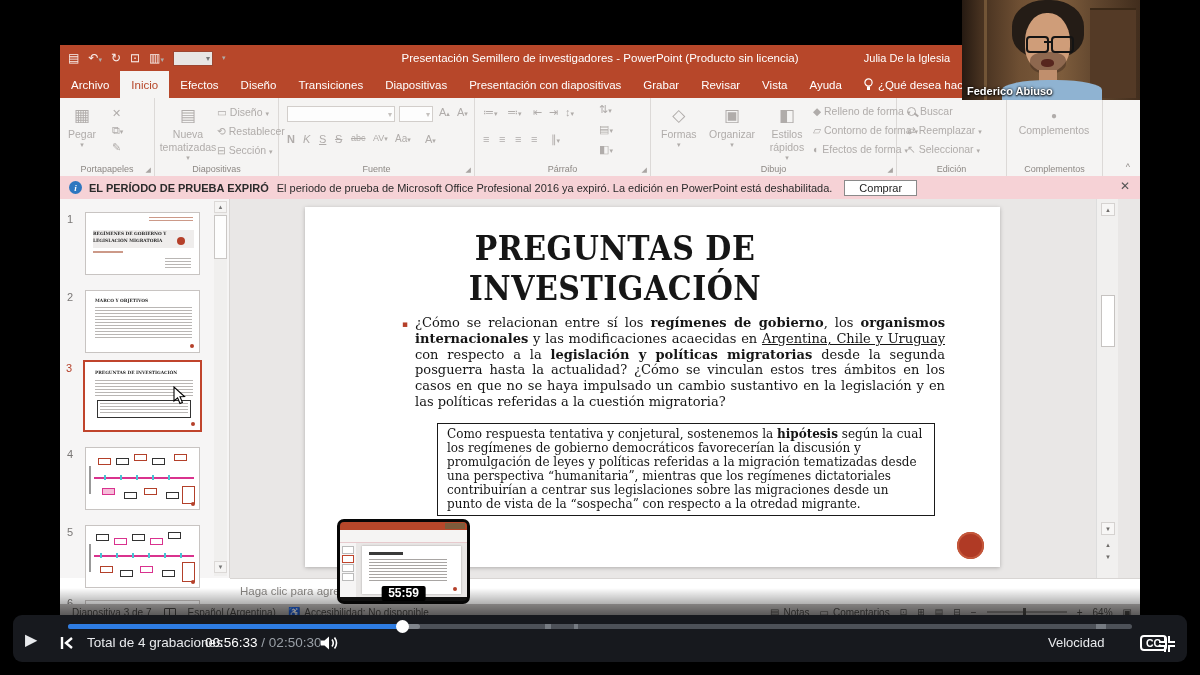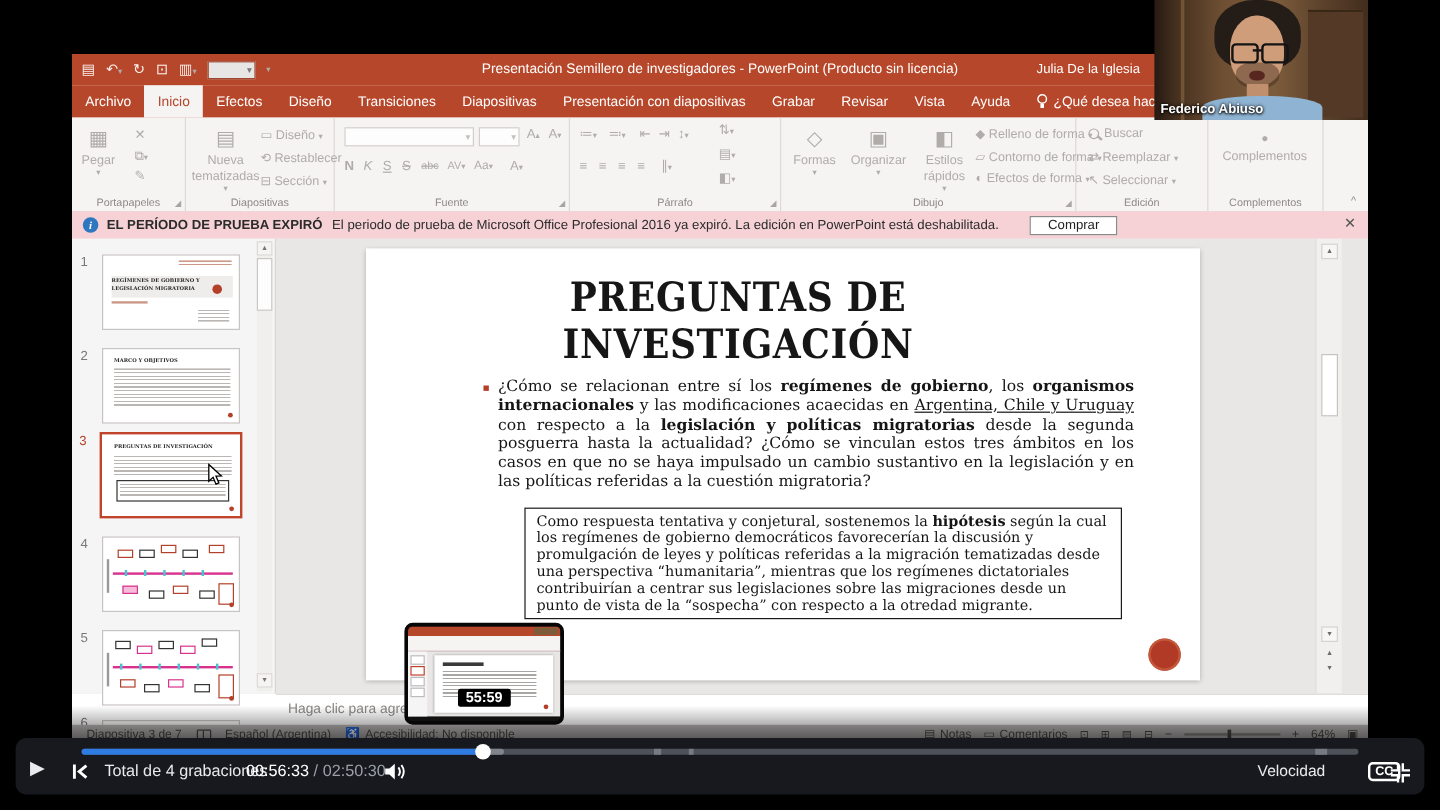--- a/index.html
+++ b/index.html
@@ -28,21 +28,21 @@
   .rbtn-big .glyph{font-size:17px;margin-bottom:2px;}
   .rtxt{font-size:10.5px;color:#b0acaa;white-space:nowrap;}
   .fcombo{height:16px;background:#fdfdfd;border:1px solid #d2cecb;display:flex;justify-content:flex-end;align-items:center;font-size:8px;color:#c5c1be;padding-right:2px;box-sizing:border-box;}
   .caret{font-size:7px;color:#b0acaa;}
   .mag{display:inline-block;width:7px;height:7px;border:1.5px solid #b0acaa;border-radius:50%;position:relative;margin-right:4px;}
   .mag::after{content:"";position:absolute;width:5px;height:1.5px;background:#b0acaa;right:-4px;bottom:-1px;transform:rotate(40deg);}
 
   .notice{position:absolute;left:0;top:131px;width:1080px;height:23px;background:#f6d2d6;display:flex;align-items:center;font-size:11px;color:#2b2b2b;}
   .info-ic{width:13px;height:13px;border-radius:50%;background:#2e77c0;color:#fff;font-size:9px;font-weight:bold;display:flex;align-items:center;justify-content:center;margin:0 7px 0 9px;font-family:"Liberation Serif",serif;font-style:italic;}
   .notice b{margin-right:8px;}
-  .buy-btn{margin-left:26px;background:#fff;border:1px solid #8a8a8a;font-size:11px;padding:1px 14px;color:#222;}
+  .buy-btn{margin-left:12px;background:#fff;border:1px solid #8a8a8a;font-size:11px;padding:1px 14px;color:#222;}
   .notice-close{position:absolute;right:10px;top:3px;font-size:12px;color:#555;}
 
   
   .mainarea{position:absolute;left:0;top:154px;width:1080px;height:379px;background:#e9e7e6;}
   .thumb-panel{position:absolute;left:0;top:0;width:170px;height:379px;background:#f6f5f5;border-right:1px solid #d8d5d3;box-sizing:border-box;}
   .tnum{position:absolute;font-size:11px;color:#7a7776;}
   .tnum.sel{color:#b5402a;}
   .thumb{position:absolute;left:25px;width:115px;height:63px;background:#fff;border:1px solid #c8c4c2;box-sizing:border-box;overflow:hidden;}
   .thumb.sel{left:23px;width:119px;height:72px;border:2.5px solid #c0442c;}
   .tlines{background:repeating-linear-gradient(#b9b6b4 0 1px,transparent 1px 3px);}
@@ -88,21 +88,21 @@
   .pv-cam{position:absolute;right:2px;top:1px;width:20px;height:6px;background:#7d5c3c;}
   .pv-ribbon{height:12px;background:#f5f4f3;border-bottom:1px solid #e7cacd;}
   .pv-body{position:relative;height:54px;background:#e9e7e6;display:flex;}
   .pv-strip{width:16px;background:#f6f5f5;padding-top:2px;}
   .pv-strip div{width:10px;height:6px;border:1px solid #bbb;background:#fff;margin:1px auto;}
   .pv-strip div.r{border-color:#c0442c;}
   .pv-slide{position:relative;flex:1;background:#fff;margin:3px 6px;box-shadow:0 0 2px rgba(0,0,0,.3);}
   .pv-title{position:absolute;left:7px;top:6px;width:34px;height:3px;background:#3a3a3a;}
   .pv-lines{position:absolute;left:7px;top:13px;width:78px;height:24px;background:repeating-linear-gradient(#a8a5a3 0 1px,transparent 1px 3px);}
   .pv-dot{position:absolute;right:4px;bottom:3px;width:4px;height:4px;border-radius:50%;background:#b5402a;}
-  .pv-badge{position:absolute;left:50%;bottom:12px;transform:translateX(-50%);background:#000;color:#fff;font-size:12px;font-weight:bold;padding:0 7px 1px;border-radius:2px;}
+  .pv-badge{position:absolute;left:50%;bottom:0;transform:translateX(-50%);background:#000;color:#fff;font-size:12px;font-weight:bold;padding:0 7px 1px;border-radius:2px;}
 
   
   .webcam{position:absolute;left:962px;top:0;width:178px;height:100px;overflow:hidden;
     background:linear-gradient(90deg,#261a12 0%,#45301f 10%,#6e4f33 32%,#7d5c3c 56%,#5d432c 78%,#412d1d 100%);}
   .wc-door{position:absolute;left:22px;top:0;width:3px;height:100px;background:#8c6a45;opacity:.6;}
   .wc-shelf{position:absolute;right:4px;top:8px;width:46px;height:90px;background:#543a26;box-shadow:inset 0 14px 0 -12px #3a2817, inset 0 34px 0 -32px #3a2817, inset 0 58px 0 -56px #3a2817;}
   .wc-hair{position:absolute;left:50px;top:0px;width:72px;height:58px;background:#241c16;border-radius:46% 46% 40% 40%;}
   .wc-face{position:absolute;left:63px;top:13px;width:45px;height:58px;background:#cf9d79;border-radius:48% 48% 42% 42%;}
   .wc-glass{position:absolute;width:19px;height:13px;border:2px solid #141414;border-radius:4px;top:36px;}
   .wc-bridge{position:absolute;left:82px;top:41px;width:8px;height:2px;background:#141414;}

